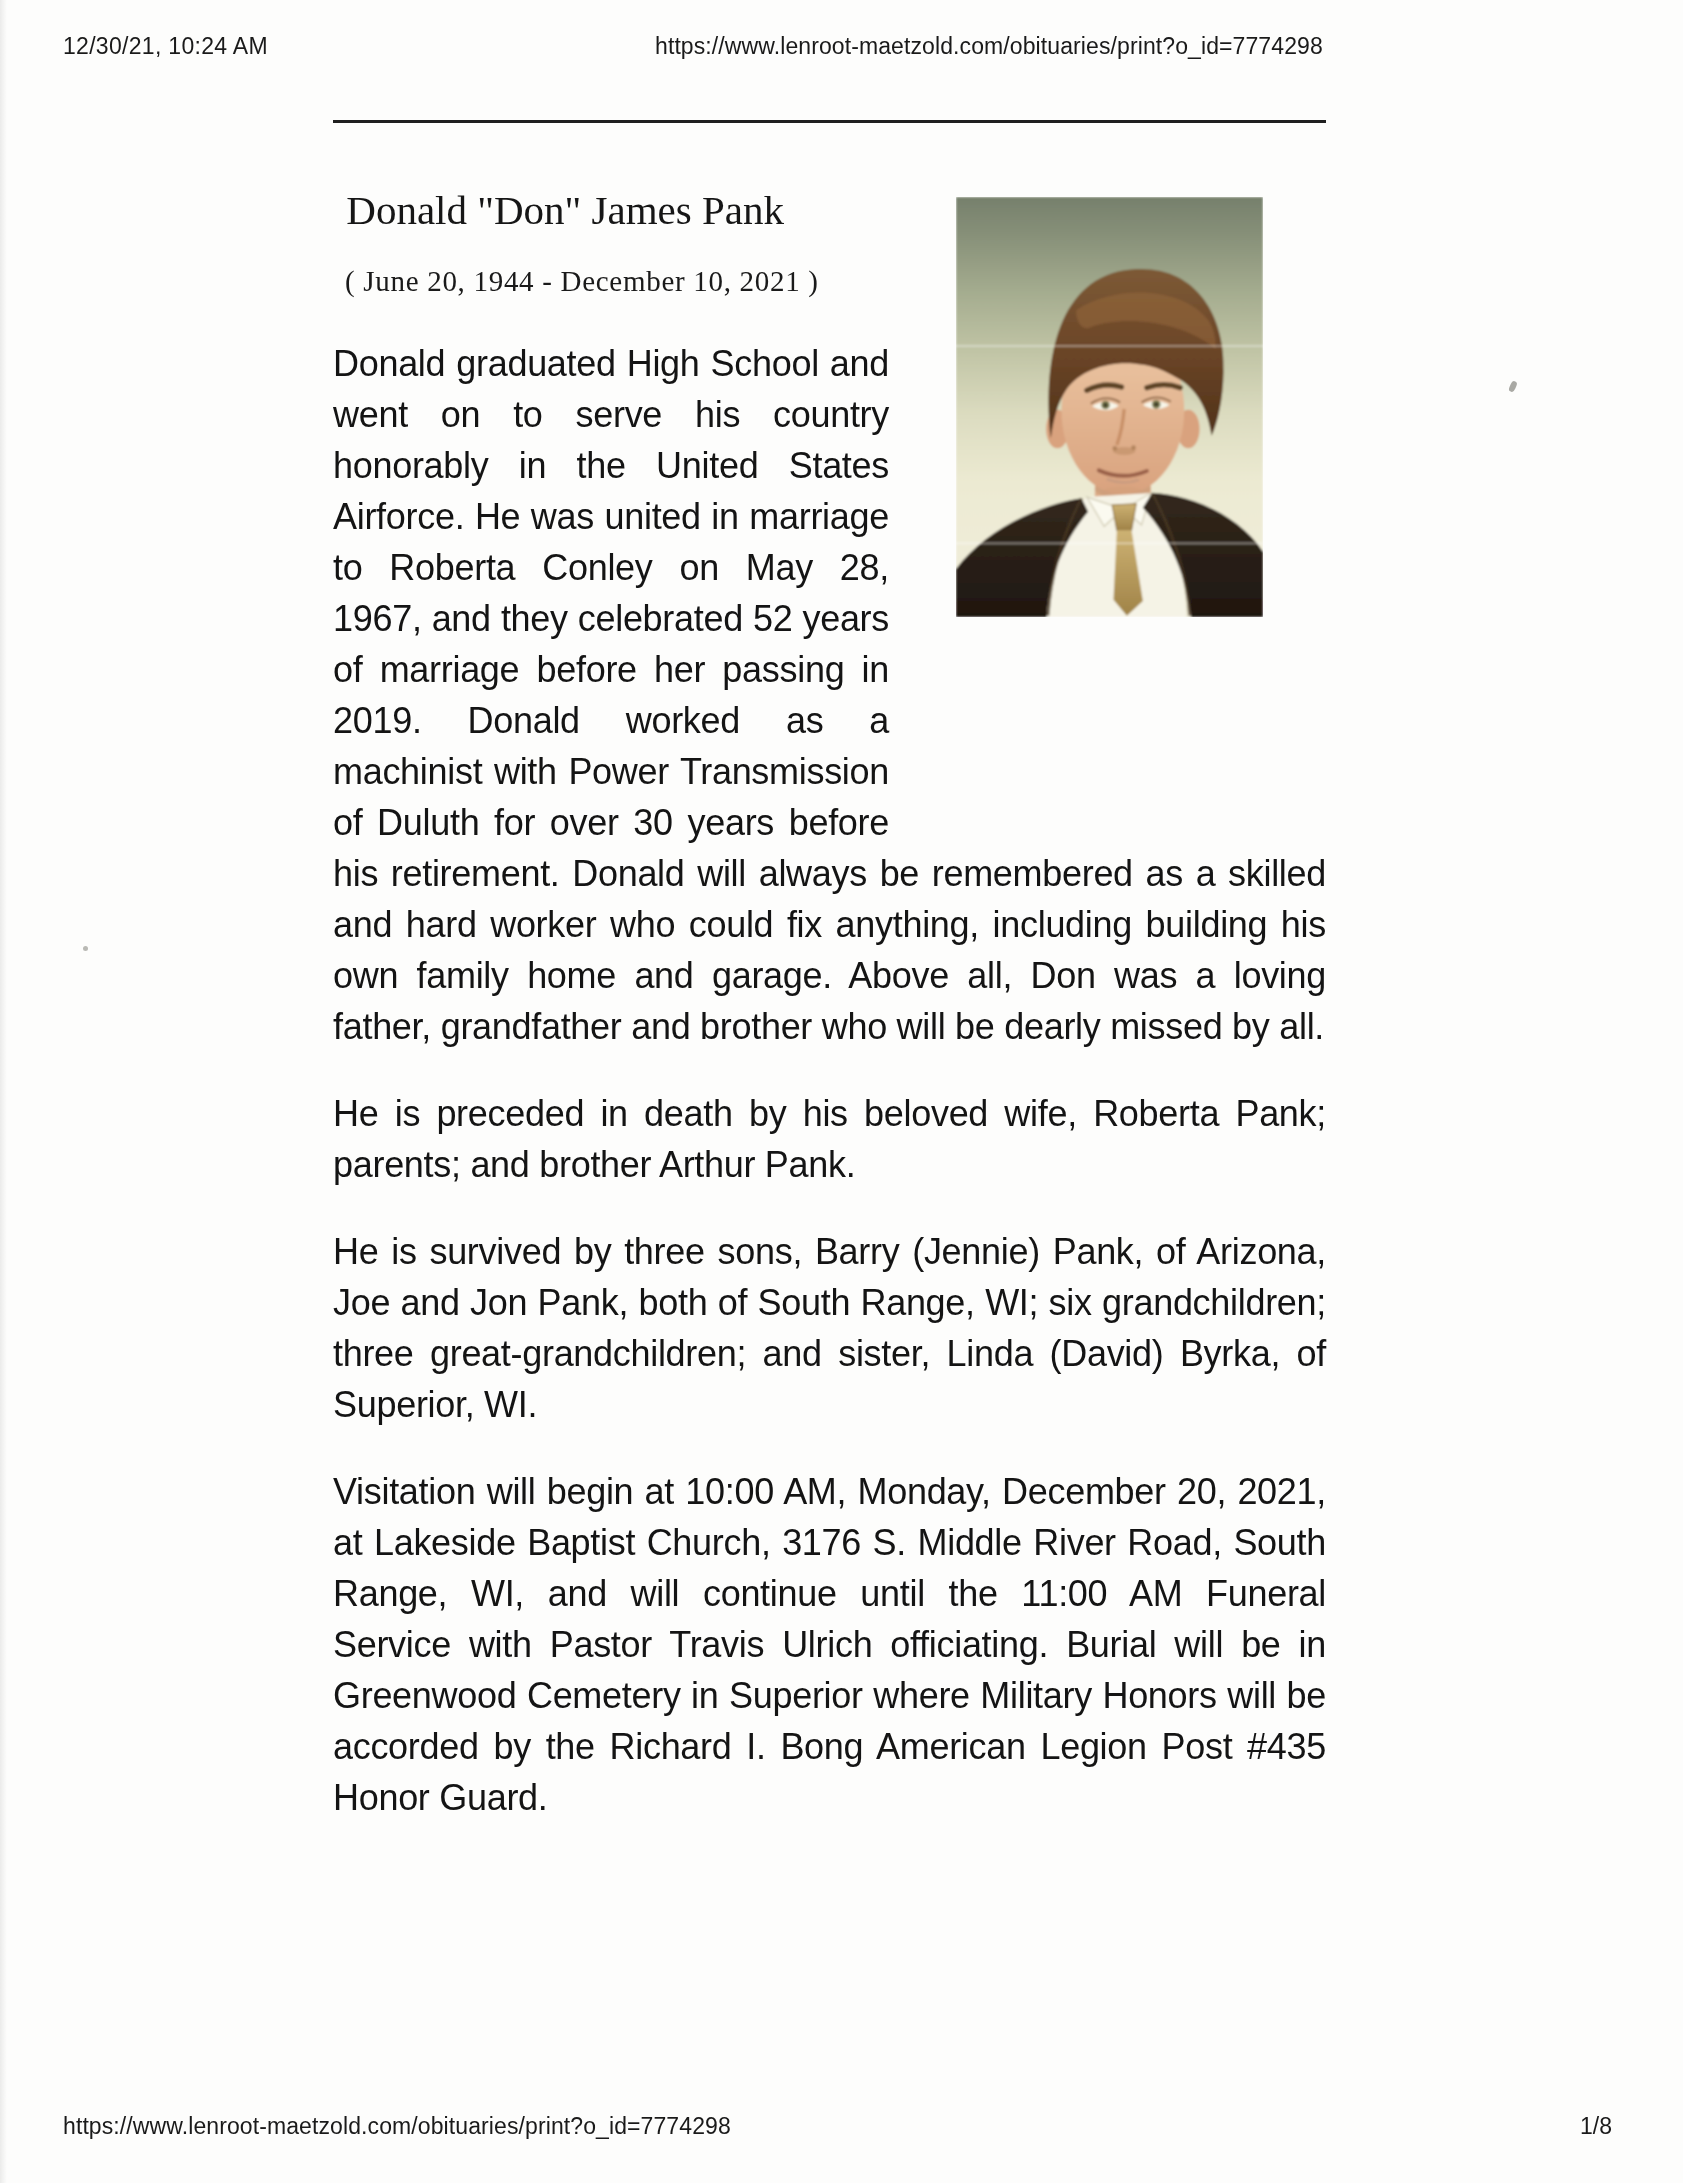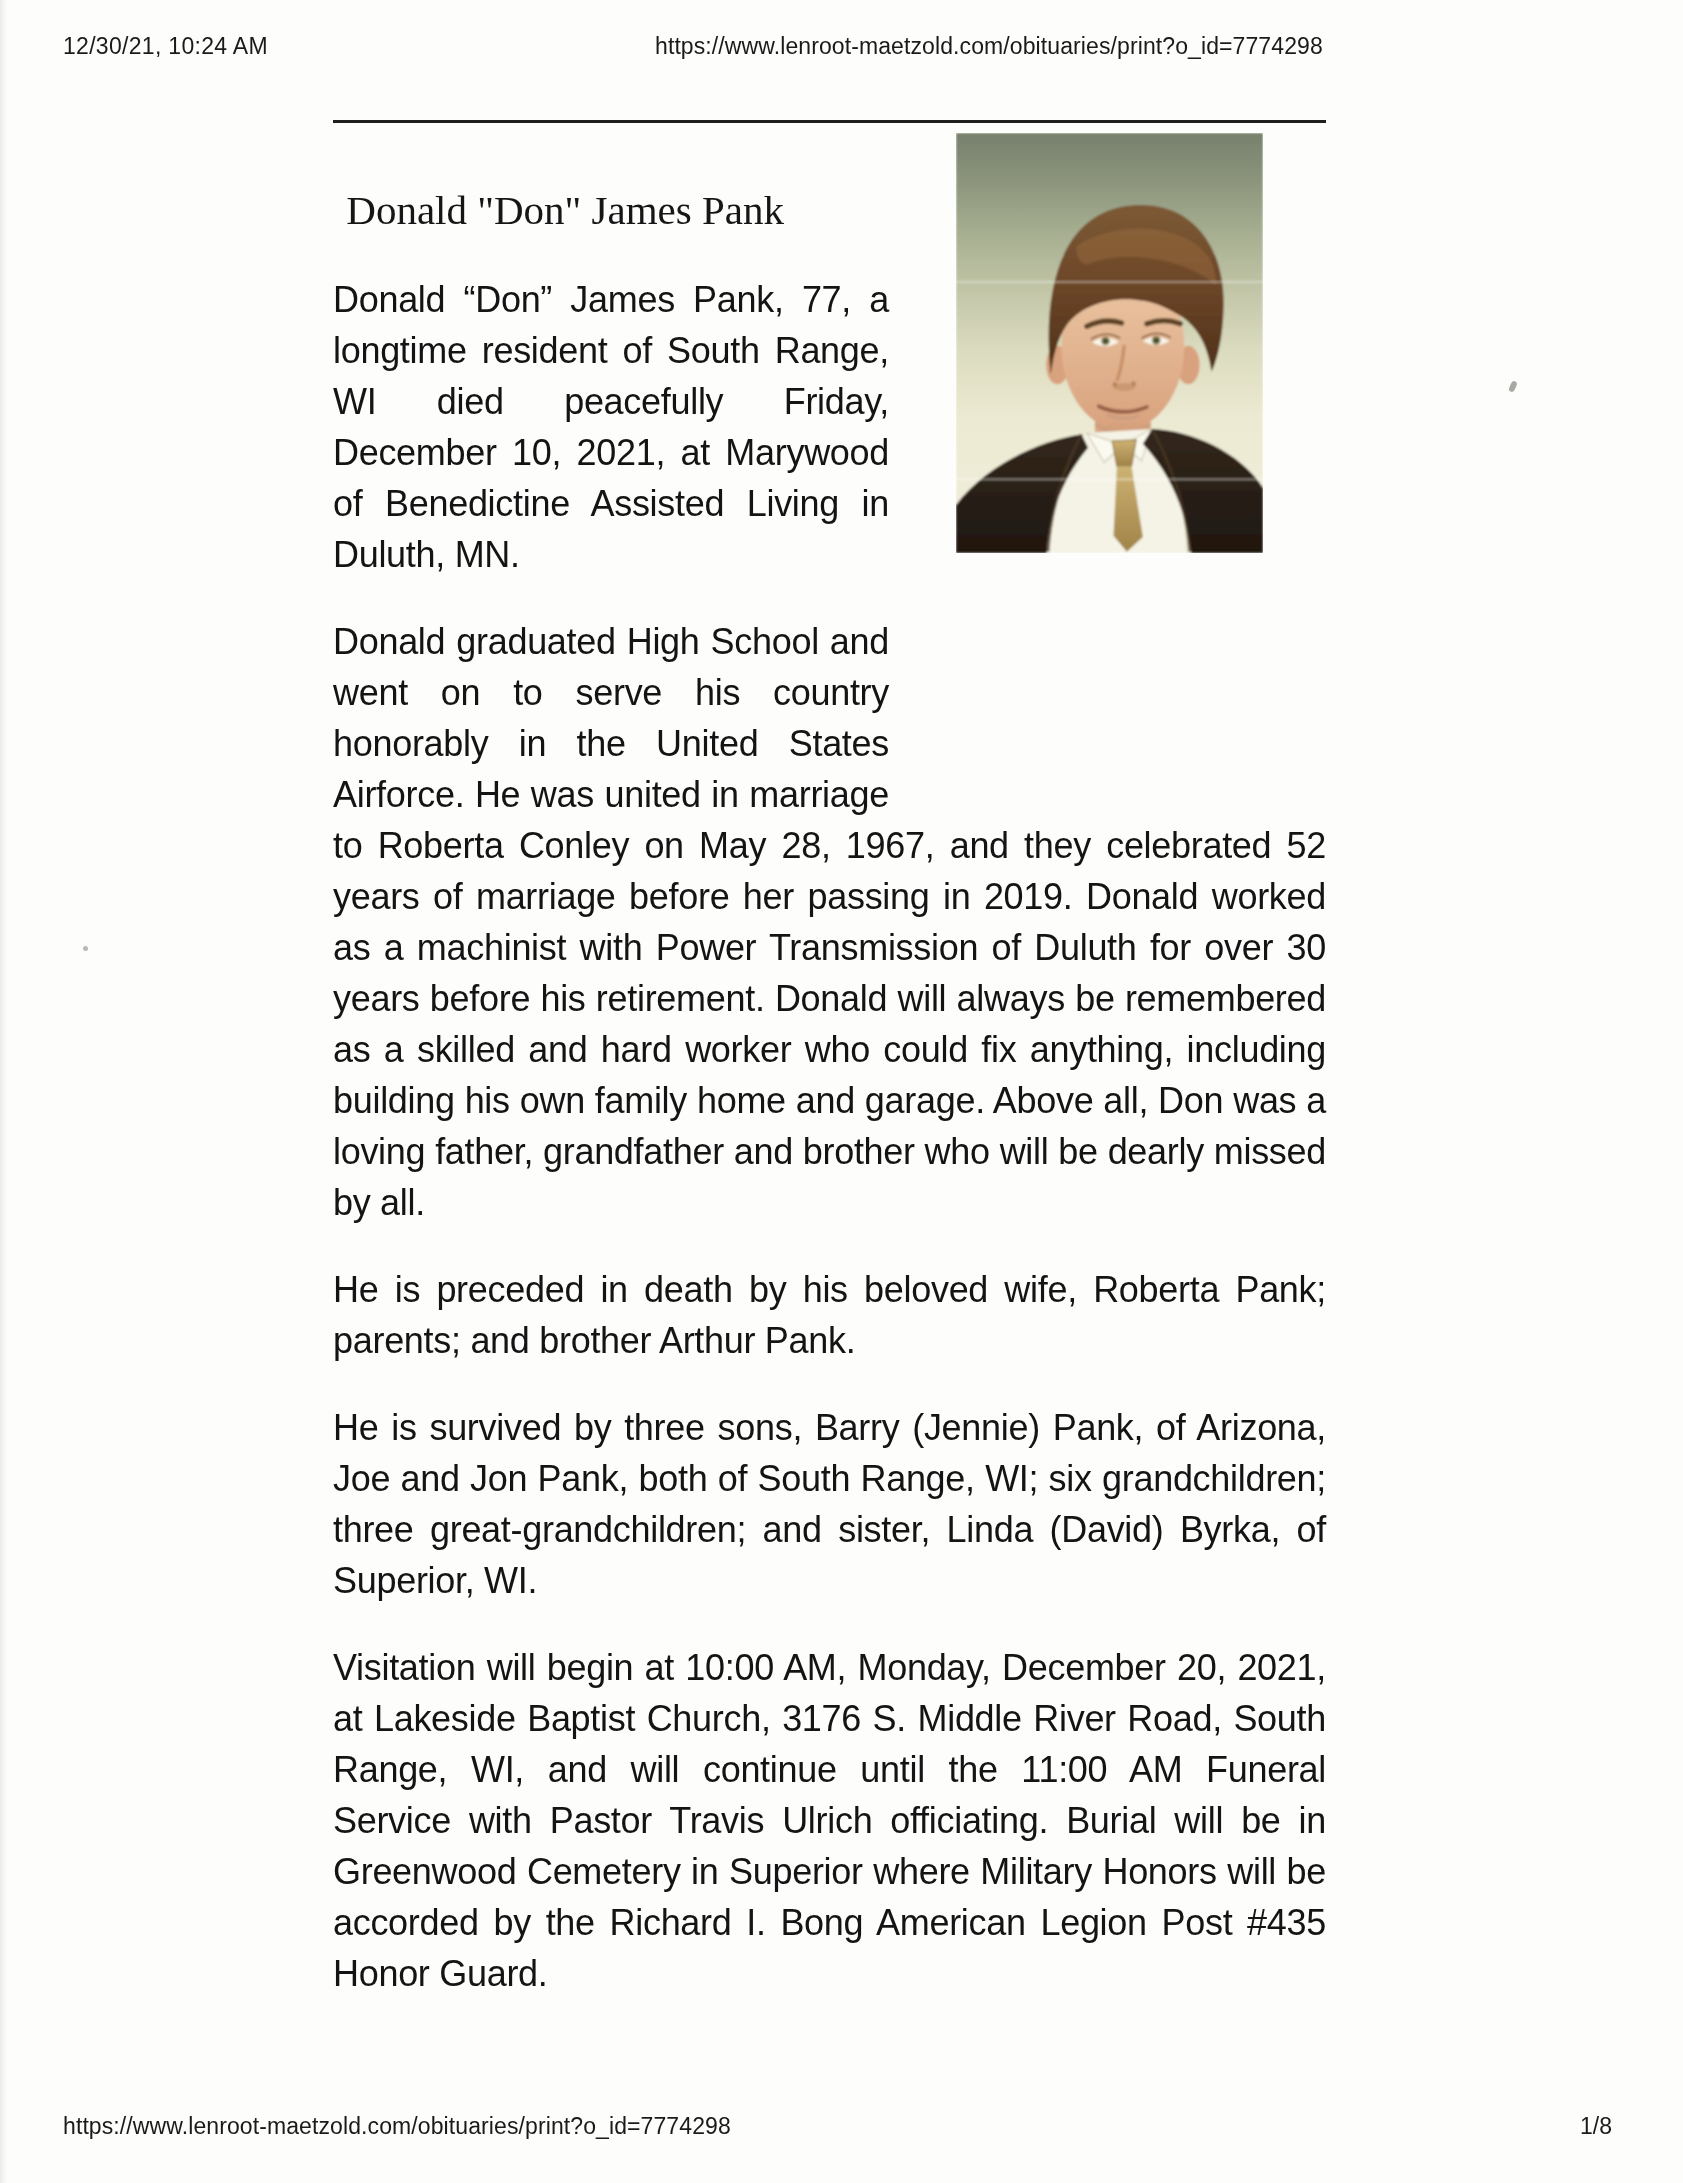--- a/index.html
+++ b/index.html
@@ -60,20 +60,21 @@
 
   <div class="print-header">
     <span class="hdr-date">12/30/21, 10:24 AM</span>
     <span class="hdr-url">https://www.lenroot-maetzold.com/obituaries/print?o_id=7774298</span>
   </div>
 
   <div class="content">
     <div class="rule"></div>
 
     <h2 class="deceased">Donald "Don" James Pank</h2>
+    <div class="dates">( June 20, 1944 - December 10, 2021 )</div>
 
     <div class="body-copy">
 
       <div class="photo">
         <svg viewBox="0 0 460 630" preserveAspectRatio="none">
           <defs>
             <linearGradient id="bgGrad" x1="0" y1="0" x2="0" y2="1">
               <stop offset="0" stop-color="#76806c"></stop>
               <stop offset="0.10" stop-color="#89927a"></stop>
               <stop offset="0.22" stop-color="#a3ab8e"></stop>
@@ -151,21 +152,20 @@
             <path d="M460,630 L460,532 C425,478 352,446 294,444 L280,466 C324,514 346,572 352,630 Z" fill="url(#suitGrad)"></path>
             <path d="M188,452 C158,510 142,570 138,628" stroke="#4a3826" stroke-width="4" fill="none" opacity="0.8"></path>
             <path d="M294,444 C326,505 346,568 350,628" stroke="#4a3826" stroke-width="4" fill="none" opacity="0.8"></path>
 
             <rect x="0" y="222" width="460" height="3" fill="#ffffff" opacity="0.35"></rect>
             <rect x="0" y="518" width="460" height="3" fill="#ffffff" opacity="0.4"></rect>
           </g>
         </svg>
       </div>
 
-      <p>Donald “Don” James Pank, 77, a longtime resident of South Range, WI died peacefully Friday, December 10, 2021, at Marywood of Benedictine Assisted Living in Duluth, MN.</p>
       <p>Donald graduated High School and went on to serve his country honorably in the United States Airforce. He was united in marriage to Roberta Conley on May 28, 1967, and they celebrated 52 years of marriage before her passing in 2019.  Donald worked as a machinist with Power Transmission of Duluth for over 30 years before his retirement.  Donald will always be remembered as a skilled and hard worker who could fix anything, including building his own family home and garage. Above all, Don was a loving father, grandfather and brother who will be dearly missed by all.</p>
       <p>He is preceded in death by his beloved wife, Roberta Pank; parents; and brother Arthur Pank.</p>
       <p>He is survived by three sons, Barry (Jennie) Pank, of Arizona, Joe and Jon Pank, both of South Range, WI; six grandchildren; three great-grandchildren; and sister, Linda (David) Byrka, of Superior, WI.</p>
       <p>Visitation will begin at 10:00 AM, Monday, December 20, 2021, at Lakeside Baptist Church, 3176 S. Middle River Road, South Range, WI, and will continue until the 11:00 AM Funeral Service with Pastor Travis Ulrich officiating. Burial will be in Greenwood Cemetery in Superior where Military Honors will be accorded by the Richard I. Bong American Legion Post #435 Honor Guard.</p>
 
     </div>
   </div>
 
   <div class="print-footer">
     <span class="ftr-url">https://www.lenroot-maetzold.com/obituaries/print?o_id=7774298</span>

